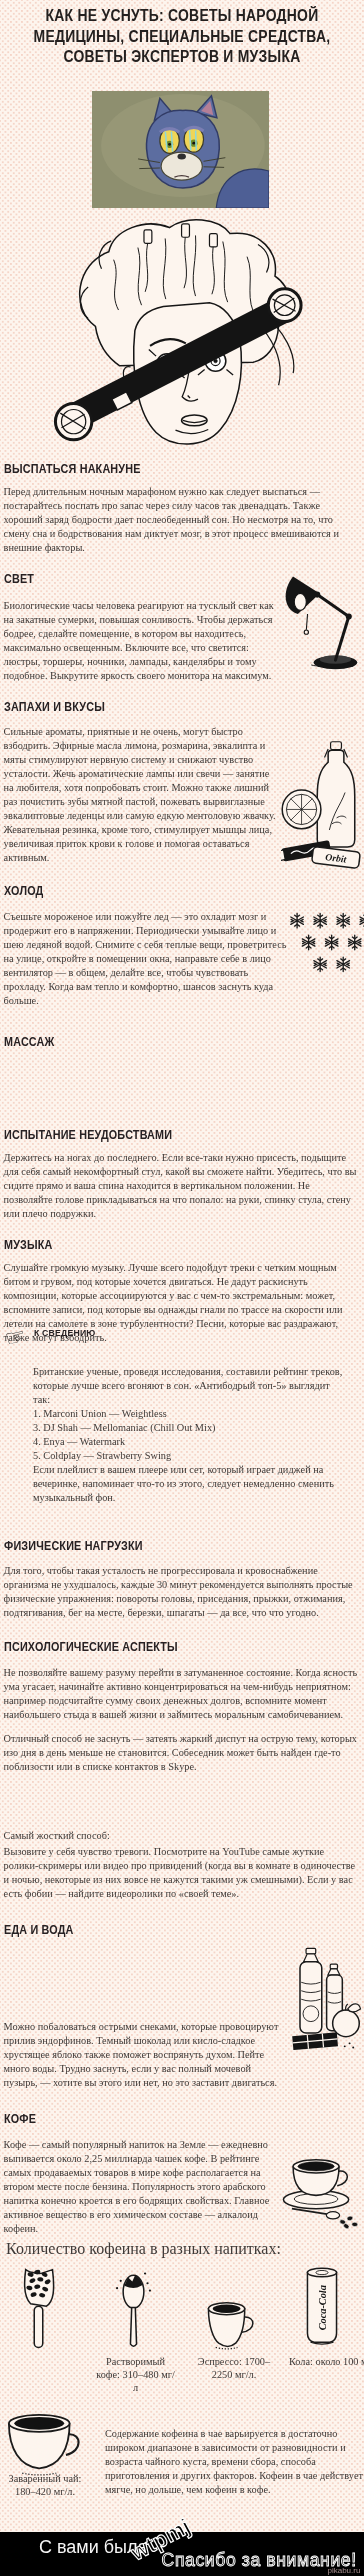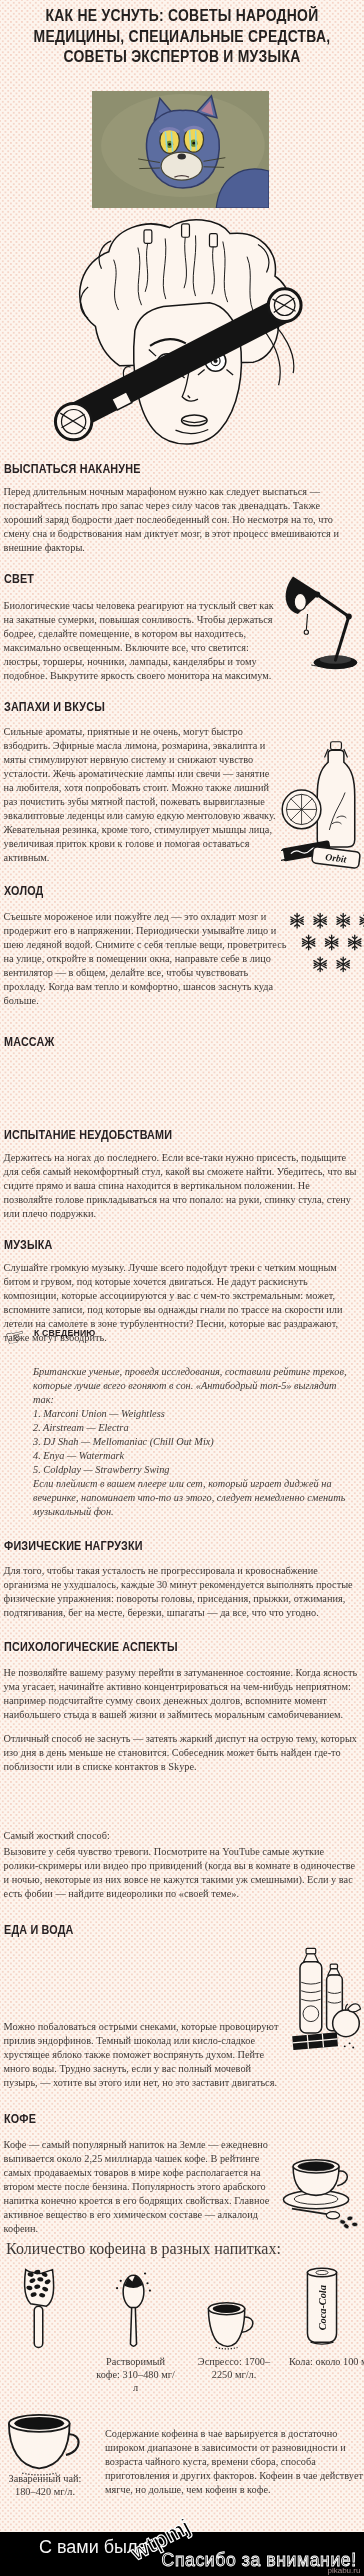--- a/index.html
+++ b/index.html
@@ -22,21 +22,21 @@
   }
   .h{
     font:700 12px/14.6px "Liberation Sans",sans-serif;
     color:#272123; transform:scaleX(.9); transform-origin:0 50%;
     white-space:nowrap; letter-spacing:0.2px;
   }
   .p{
     font:10.3px/14px "Liberation Serif",serif;
     color:#3f3a38; text-align:left;
   }
-  .it{font-style:italic;}
+  .it{}
   .b{font-weight:400;}
   .note-label{
     font:700 9.7px/12px "Liberation Sans",sans-serif; color:#272123;
     transform:scaleX(.9); transform-origin:0 50%; letter-spacing:0.2px;
   }
   .hand{
     font-family:"DejaVu Sans",sans-serif; font-size:23px; color:#1a1a1a;
     display:inline-block; transform:rotate(-12deg); line-height:18px;
   }
   .cap{ text-align:center; font:10.3px/12.8px "Liberation Serif",serif; color:#3f3a38;}
@@ -192,21 +192,20 @@
 
   <div class="abs h" style="left:3.6px;top:1238px">МУЗЫКА</div>
   <div class="abs p" style="left:3.6px;top:1261px;width:357px">Слушайте громкую музыку. Лучше всего подойдут треки с четким мощным битом и грувом, под которые хочется двигаться. Не дадут раскиснуть композиции, которые ассоциируются у вас с чем-то экстремальным: может, вспомните записи, под которые вы однажды гнали по трассе на скорости или летели на самолете в зоне турбулентности? Песни, которые вас раздражают, также могут взбодрить.</div>
   <div class="abs" style="left:4.9px;top:1327px">
     <span class="hand">☞</span>
     <span class="note-label" style="display:inline-block;vertical-align:8.5px;margin-left:6px">К СВЕДЕНИЮ</span>
   </div>
   <div class="abs p it" style="left:33px;top:1365px;width:316px">
     <div>Британские ученые, проведя исследования, составили рейтинг треков, которые лучше всего вгоняют в сон. «Антибодрый топ-5» выглядит так:</div>
     <div>1. Marconi Union — Weightless</div>
-    <div>2. Airstream — Electra</div>
     <div>3. DJ Shah — Mellomaniac (Chill Out Mix)</div>
     <div>4. Enya — Watermark</div>
     <div>5. Coldplay — Strawberry Swing</div>
     <div>Если плейлист в вашем плеере или сет, который играет диджей на вечеринке, напоминает что-то из этого, следует немедленно сменить музыкальный фон.</div>
   </div>
 
   <div class="abs h" style="left:3.6px;top:1539px">ФИЗИЧЕСКИЕ НАГРУЗКИ</div>
   <div class="abs p" style="left:3.6px;top:1564px;width:357px">Для того, чтобы такая усталость не прогрессировала и кровоснабжение организма не ухудшалось, каждые 30 минут рекомендуется выполнять простые физические упражнения: повороты головы, приседания, прыжки, отжимания, подтягивания, бег на месте, березки, шпагаты — да все, что что угодно.</div>
 
   <div class="abs h" style="left:3.6px;top:1640px">ПСИХОЛОГИЧЕСКИЕ АСПЕКТЫ</div>

